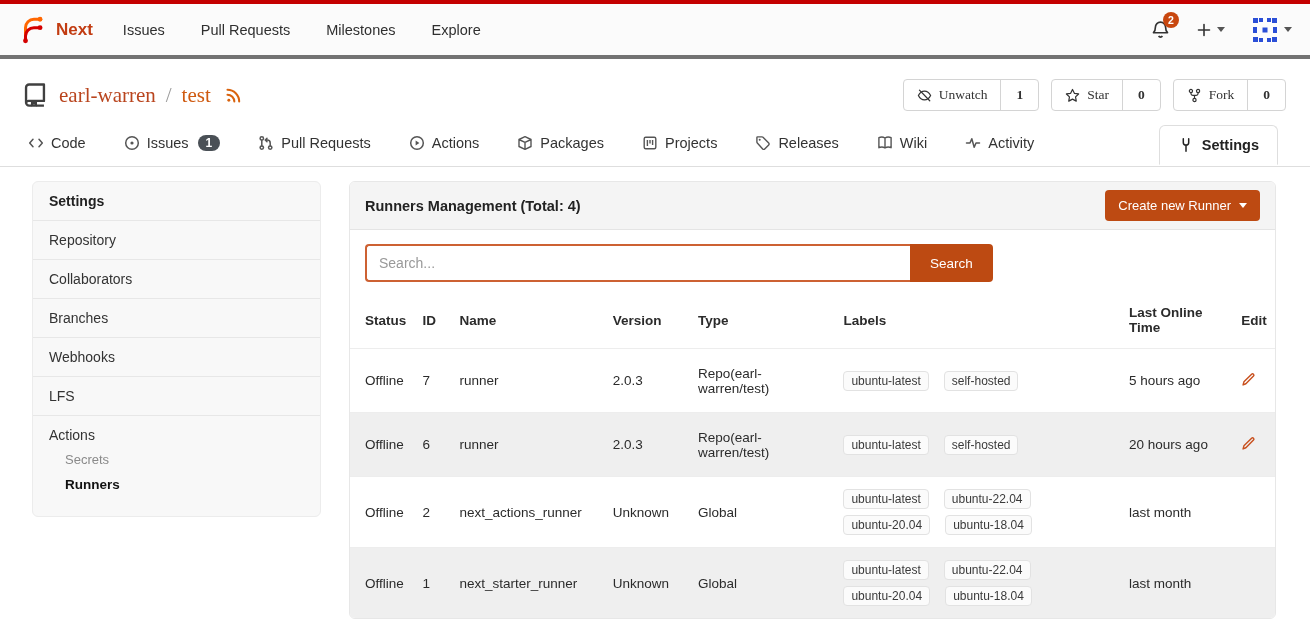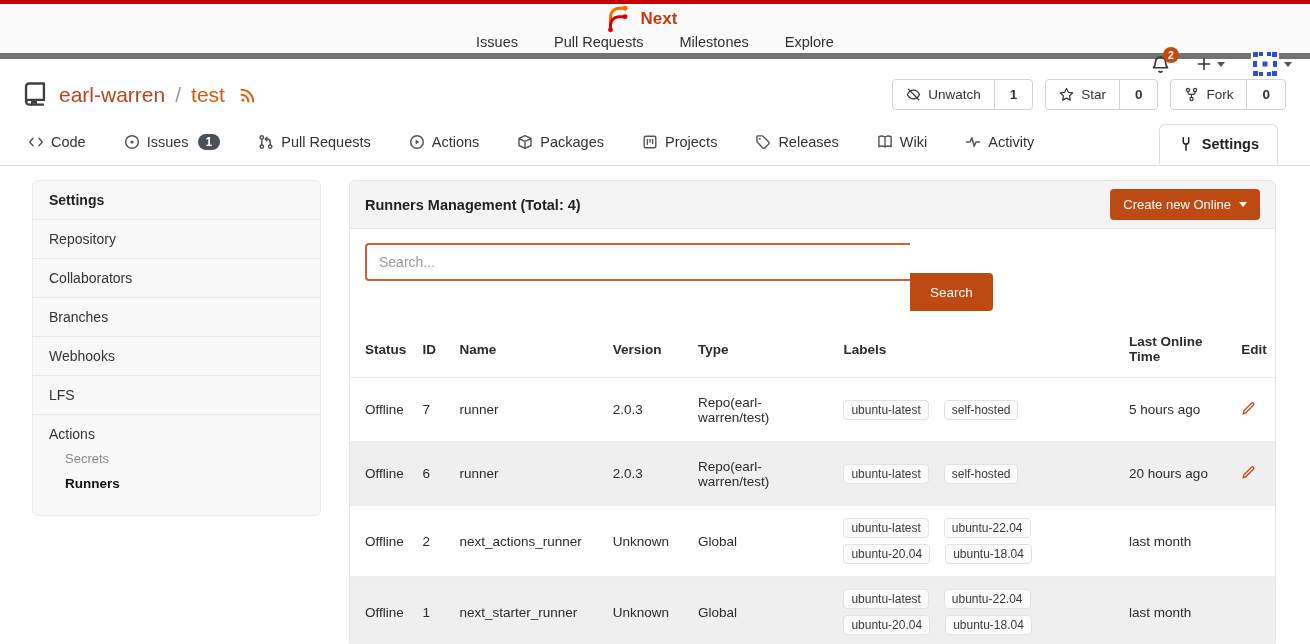--- a/index.html
+++ b/index.html
@@ -10,24 +10,23 @@
     color: #2b2b2b;
     font-size: 14px;
   }
   a { text-decoration: none; color: inherit; cursor: pointer; }
 
   
   .top-stripe { height: 4px; background: #c40000; }
   .navbar {
     height: 55px;
     background: #fbfbfb;
-    border-bottom: 6px solid #737373;
+    border-bottom: 4px solid #737373;
     display: flex; align-items: center;
     padding: 0 18px;
-    flex-direction: column;
   }
   .brand { display: flex; align-items: center; gap: 8px; margin-right: 30px; cursor: pointer; }
   .brand-label { font-size: 17px; font-weight: 700; color: #c23c12; }
   .nav-links { display: flex; align-items: center; gap: 36px; }
   .nav-link { font-size: 14.5px; color: #2f2f2f; font-weight: 500; }
   .nav-right { margin-left: auto; display: flex; align-items: center; gap: 26px; }
   .icon-btn { display: flex; align-items: center; gap: 5px; cursor: pointer; position: relative; }
   .nbadge {
     position: absolute; top: -8px; right: -9px;
     min-width: 16px; height: 16px; padding: 0 4px;
@@ -36,20 +35,21 @@
     display: flex; align-items: center; justify-content: center;
   }
   .caret { width: 0; height: 0; border-left: 4px solid transparent; border-right: 4px solid transparent; border-top: 5px solid #555; }
   .caret.white { border-top-color: #fff; }
   .avatar { width: 28px; height: 28px; border-radius: 3px; background: #fdfdfd; display: block; }
 
   
   .repo-header {
     display: flex; align-items: center;
     padding: 20px 24px 14px 22px;
+    font-family: Liberation Serif, serif;
   }
   .repo-title { display: flex; align-items: center; gap: 10px; font-size: 21px; font-weight: 500; }
   .repo-owner { color: #b9451e; }
   .repo-sep { color: #9a9a9a; }
   .repo-name { color: #cf5a10; }
   .repo-actions { margin-left: auto; display: flex; gap: 12px; }
   .btn-group {
     display: flex; align-items: stretch;
     border: 1px solid #d4d4d4; border-radius: 4px;
     background: #fff; overflow: hidden; font-size: 13.5px; color: #333; cursor: pointer;
@@ -117,21 +117,21 @@
   .search-input {
     width: 545px; height: 38px;
     border: 2px solid #cd6133; border-right: none;
     border-radius: 4px 0 0 4px;
     padding: 0 12px; font-size: 14px; font-family: inherit; color: #333; outline: none;
   }
   .search-input::placeholder { color: #999; }
   .btn-search {
     height: 38px; padding: 0 20px;
     background: #bd4a12; color: #fff; border: none; border-radius: 0 4px 4px 0;
-    font-size: 13.5px; cursor: pointer; font-family: inherit; margin-top: 30px;
+    font-size: 13.5px; cursor: pointer; font-family: inherit;
   }
 
   
   table { width: 100%; border-collapse: collapse; font-size: 13.5px; color: #2b2b2b; }
   th { text-align: left; font-weight: 700; padding: 13px 8px; vertical-align: middle; }
   td { padding: 12px 8px; vertical-align: middle; }
   th:first-child, td:first-child { padding-left: 15px; }
   tbody tr { border-top: 1px solid #ededed; height: 64px; }
   tbody tr:nth-child(even) { background: #efefef; }
   .labels-wrap { display: flex; flex-wrap: wrap; gap: 6px 15px; max-width: 196px; }
@@ -374,21 +374,21 @@
         <a class="side-sub-item muted">Secrets</a>
         <a class="side-sub-item active">Runners</a>
       </div>
     </div>
   </aside>
 
   <main class="main-card">
     <div class="card-header">
       <h2 class="card-title">Runners Management (Total: 4)</h2>
       <button class="btn-primary">
-        <span>Create new Online</span>
+        <span>Create new Runner</span>
         <span class="caret white"></span>
       </button>
     </div>
 
     <div class="search-row">
       <input class="search-input" type="text" placeholder="Search..." style="">
       <button class="btn-search">Search</button>
     </div>
 
     <table>

